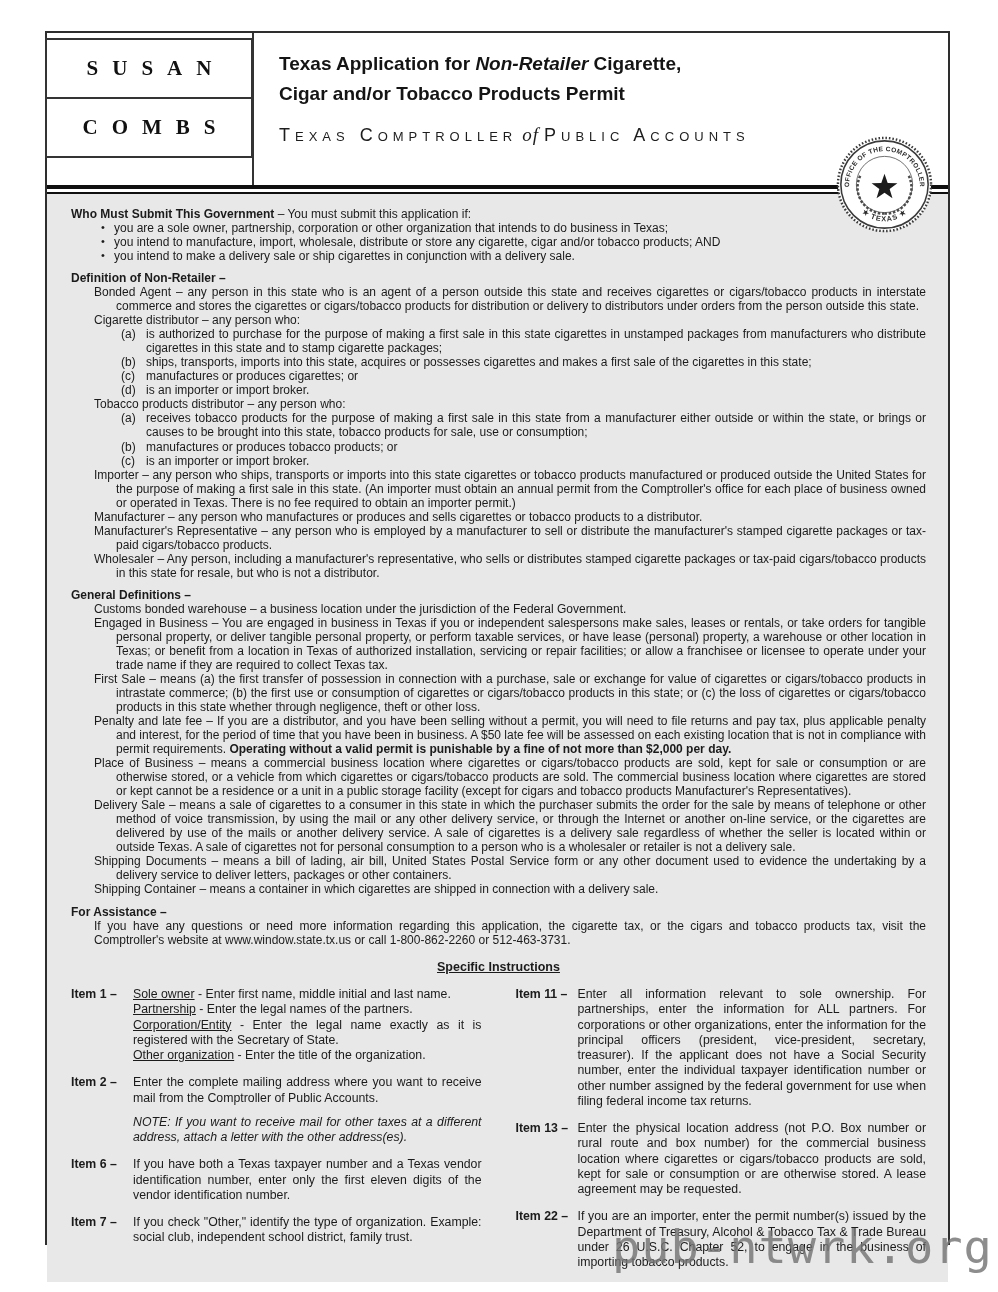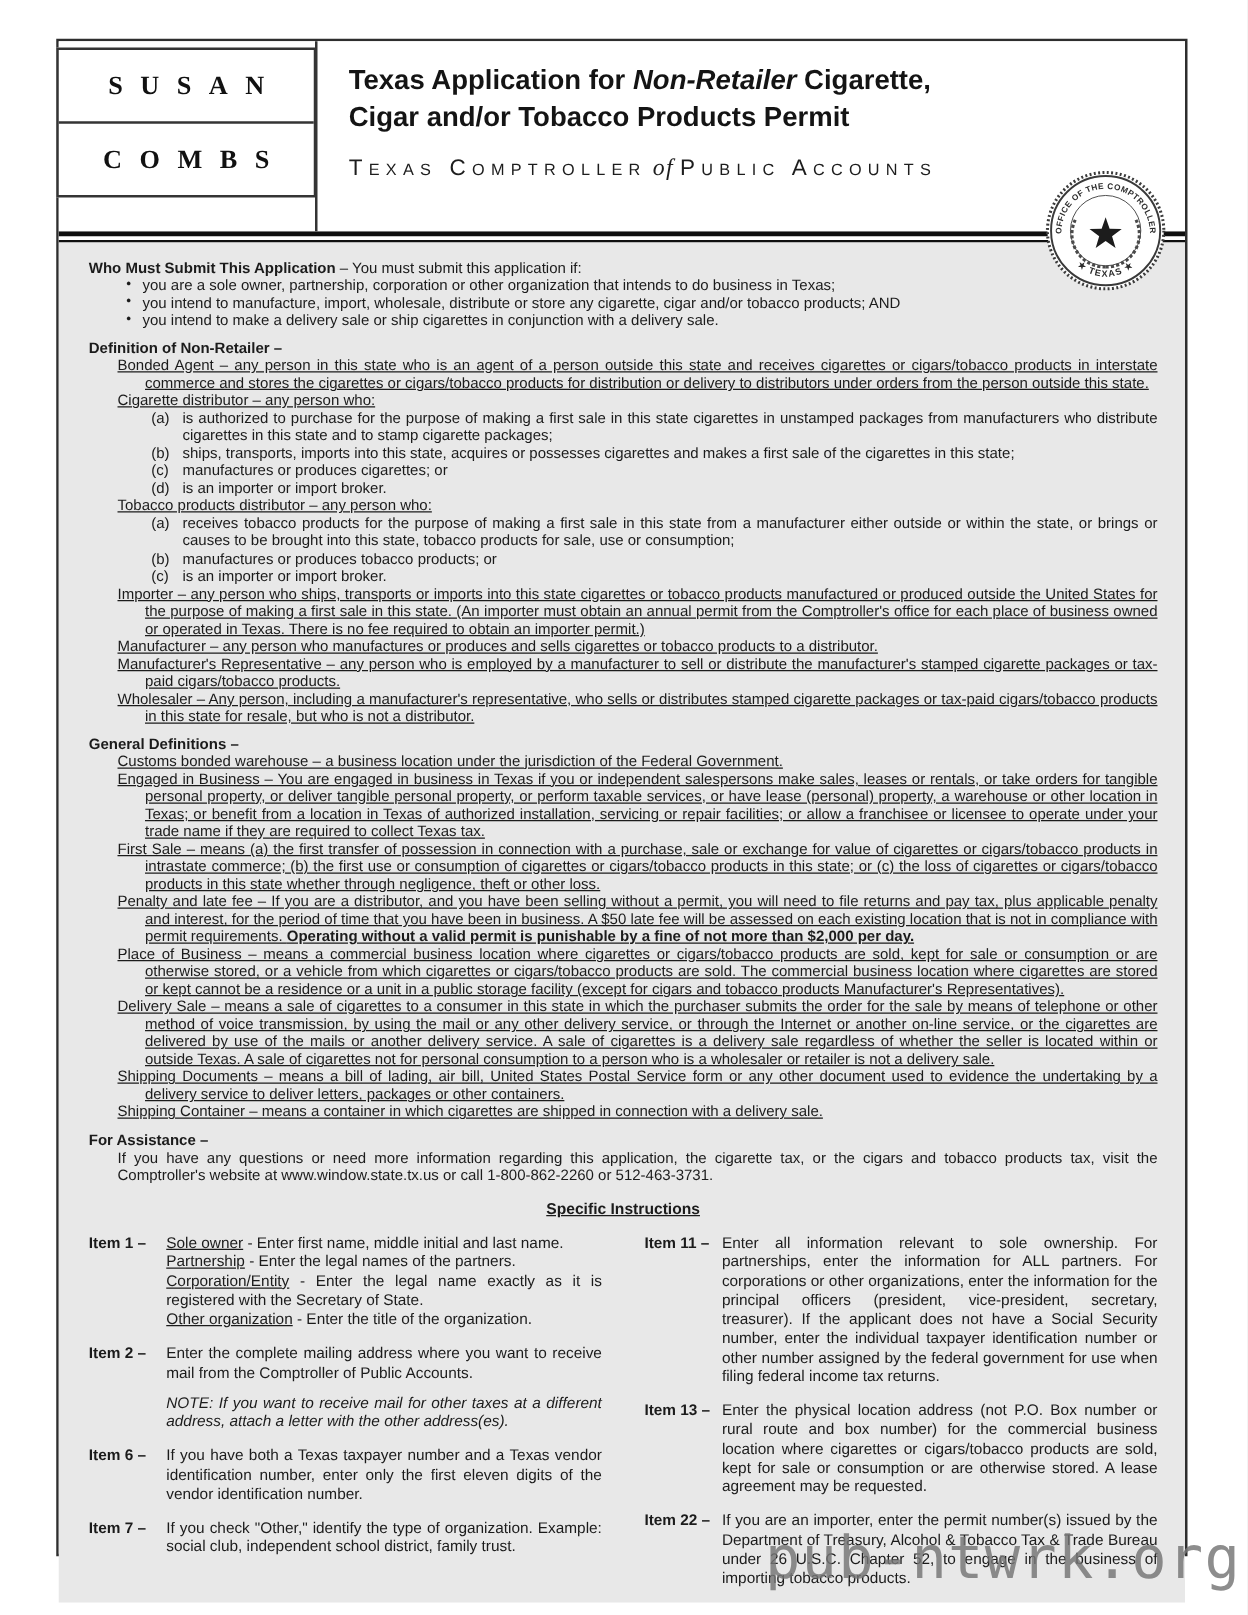--- a/index.html
+++ b/index.html
@@ -24,21 +24,21 @@
     background:#ffffff;
   }
   .name-row{
     flex:1;display:flex;align-items:center;justify-content:center;
     font-family:"Liberation Serif", serif;font-weight:bold;font-size:21px;
     letter-spacing:14px;padding-left:14px;color:#111;
   }
   .name-row.first{border-bottom:2px solid #343434;}
   .hdr-divider{position:absolute;left:205px;top:0;height:152px;width:2px;background:#343434;}
   .title-block{position:absolute;left:232px;top:16px;right:8px;}
-  .doc-title{font-size:22px;line-height:30px;font-weight:bold;color:#141414;}
+  .doc-title{font-size:19px;line-height:30px;font-weight:bold;color:#141414;}
   .doc-title .it{font-style:italic;}
   .agency{
     margin-top:15px;font-variant:small-caps;letter-spacing:5px;
     font-size:18px;color:#1d1d1d;
   }
   .agency .of{
     font-family:"Liberation Serif", serif;font-style:italic;font-variant:normal;
     letter-spacing:1px;font-size:19px;margin:0 5px;
   }
   .hdr-rule{
@@ -52,21 +52,21 @@
   
   .body{
     flex:1;background:#e8e8e8;padding:13px 22px 0 24px;box-sizing:border-box;
     font-size:12px;line-height:1.17;
   }
   .b{font-weight:bold;}
   .sec-h{font-weight:bold;margin-top:8px;}
   .bullet-row{display:flex;padding-left:30px;}
   .bullet-marker{flex:none;width:13px;font-size:11px;}
   .bullet-text{flex:1;}
-  .def{padding-left:45px;text-indent:-22px;text-align:justify;text-decoration:underline;}
+  .def{padding-left:45px;text-indent:-22px;text-align:justify;}
   .def-plain{padding-left:23px;text-indent:0;}
   .sub{display:flex;padding-left:50px;}
   .sub-marker{flex:none;width:25px;}
   .sub-text{flex:1;text-align:justify;}
   .assist-p{padding-left:23px;text-align:justify;}
   .spec-h{
     text-align:center;font-weight:bold;text-decoration:underline;
     margin-top:13px;margin-bottom:13px;font-size:12.5px;
   }
 
@@ -110,21 +110,21 @@
         <div class="agency">
           <span>Texas Comptroller</span><span class="of">of</span><span>Public Accounts</span>
         </div>
       </div>
     </div>
     <div class="hdr-rule"></div>
 
     <div class="body">
 
       <div>
-        <span class="b">Who Must Submit This Application</span><span> – You must submit this application if:</span>
+        <span class="b">Who Must Submit This Government</span><span> – You must submit this application if:</span>
       </div>
       <div class="bullet-row">
         <span class="bullet-marker">•</span>
         <span class="bullet-text">you are a sole owner, partnership, corporation or other organization that intends to do business in Texas;</span>
       </div>
       <div class="bullet-row">
         <span class="bullet-marker">•</span>
         <span class="bullet-text">you intend to manufacture, import, wholesale, distribute or store any cigarette, cigar and/or tobacco products; AND</span>
       </div>
       <div class="bullet-row">

